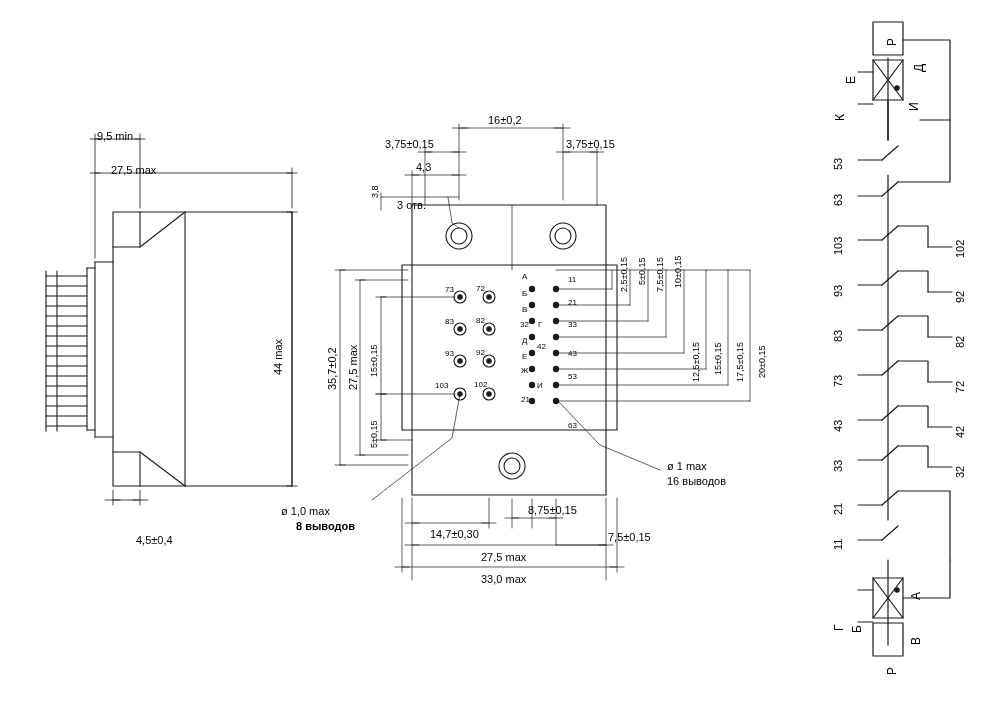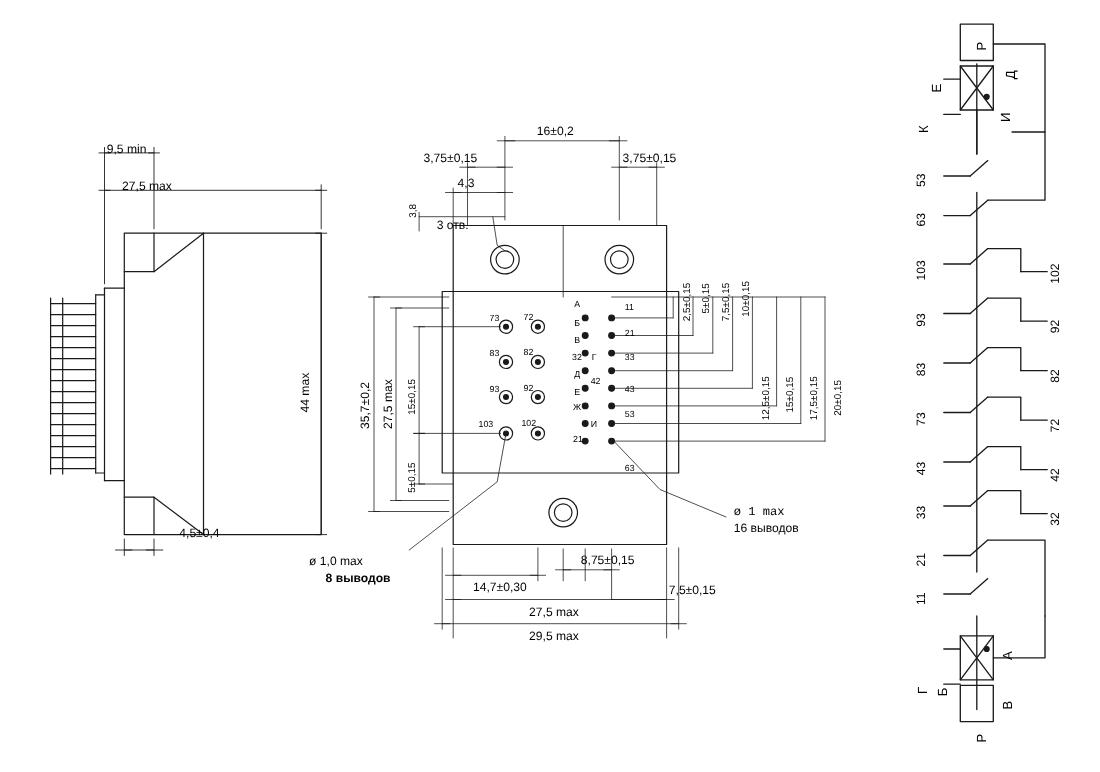--- a/index.html
+++ b/index.html
@@ -291,21 +291,21 @@
         <path d="M858 622 L873 622"></path>
         <path d="M903 598 L950 598 L950 560"></path>
         <circle cx="897" cy="590" r="2.2" fill="#1a1a1a"></circle>
       </g>
     </g>
   </svg>
 
   <div class="lbl" style="left:97px; top:131px;">9,5 min</div>
   <div class="lbl" style="left:111px; top:165px;">27,5 max</div>
   <div class="lbl rot90" style="left:273px; top:375px;">44 max</div>
-  <div class="lbl" style="left:136px; top:480px;margin-left:27px;">4,5±0,4</div>
+  <div class="lbl" style="left:136px; top:535px;">4,5±0,4</div>
 
   <div class="lbl" style="left:488px; top:115px;">16±0,2</div>
   <div class="lbl" style="left:385px; top:139px;">3,75±0,15</div>
   <div class="lbl" style="left:566px; top:139px;">3,75±0,15</div>
   <div class="lbl" style="left:416px; top:162px;">4,3</div>
   <div class="lbl rot90 sm" style="left:371px; top:198px;">3,8</div>
   <div class="lbl" style="left:397px; top:200px;">3 отв.</div>
 
   <div class="lbl rot90" style="left:327px; top:390px;">35,7±0,2</div>
   <div class="lbl rot90" style="left:348px; top:390px;">27,5 max</div>
@@ -318,25 +318,25 @@
   <div class="lbl rot90 sm" style="left:674px; top:288px;">10±0,15</div>
   <div class="lbl rot90 sm" style="left:692px; top:382px;">12,5±0,15</div>
   <div class="lbl rot90 sm" style="left:714px; top:375px;">15±0,15</div>
   <div class="lbl rot90 sm" style="left:736px; top:382px;">17,5±0,15</div>
   <div class="lbl rot90 sm" style="left:758px; top:378px;">20±0,15</div>
 
   <div class="lbl" style="left:430px; top:529px;">14,7±0,30</div>
   <div class="lbl" style="left:528px; top:505px;text-align:center;">8,75±0,15</div>
   <div class="lbl" style="left:608px; top:532px;">7,5±0,15</div>
   <div class="lbl" style="left:481px; top:552px;">27,5 max</div>
-  <div class="lbl" style="left:481px; top:574px;">29,5 max</div>
+  <div class="lbl" style="left:481px; top:574px;">33,0 max</div>
 
   <div class="lbl" style="left:281px; top:506px;">ø 1,0 max</div>
   <div class="lbl" style="left:296px; top:521px;font-weight:bold;">8 выводов</div>
-  <div class="lbl" style="left:667px; top:461px;font-family:Liberation Mono, monospace;">ø 1 max</div>
+  <div class="lbl" style="left:667px; top:461px;">ø 1 max</div>
   <div class="lbl" style="left:667px; top:476px;">16 выводов</div>
 
   <div class="lbl xs" style="left:445px; top:286px;">73</div>
   <div class="lbl xs" style="left:476px; top:285px;">72</div>
   <div class="lbl xs" style="left:445px; top:318px;">83</div>
   <div class="lbl xs" style="left:476px; top:317px;">82</div>
   <div class="lbl xs" style="left:445px; top:350px;">93</div>
   <div class="lbl xs" style="left:476px; top:349px;">92</div>
   <div class="lbl xs" style="left:435px; top:382px;">103</div>
   <div class="lbl xs" style="left:474px; top:381px;">102</div>

